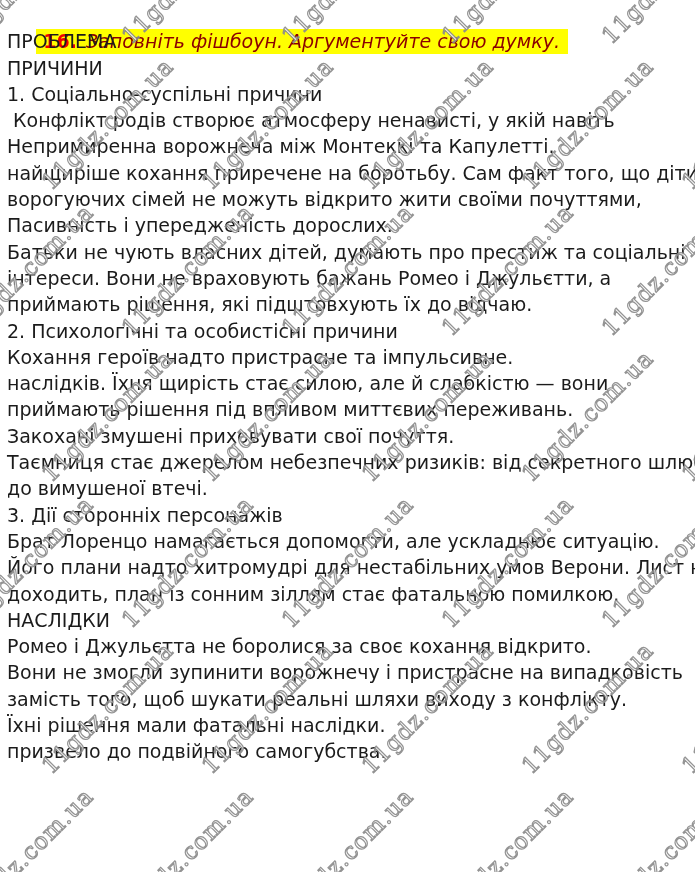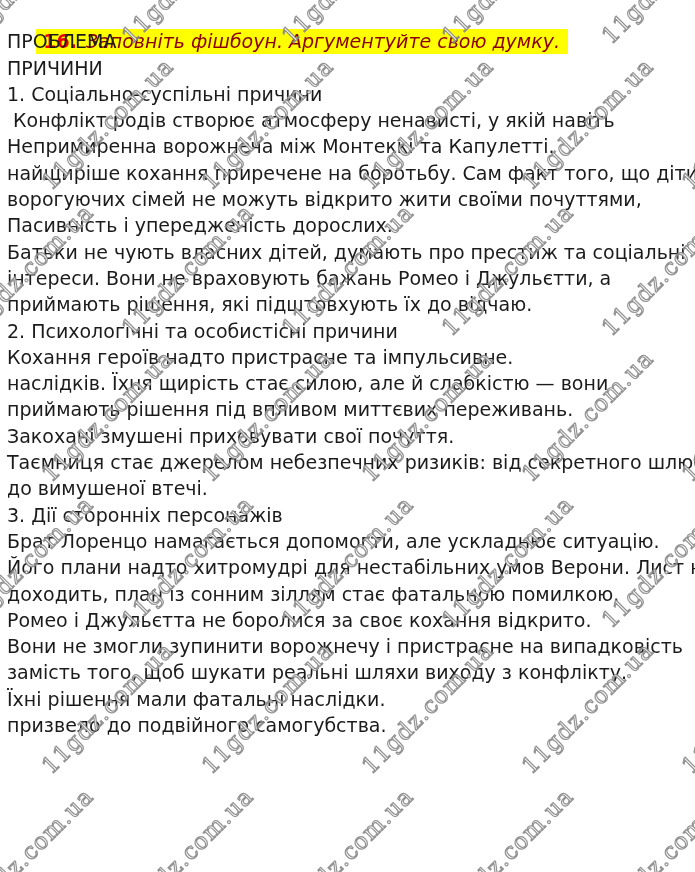--- a/index.html
+++ b/index.html
@@ -90,20 +90,21 @@
         <div class="line">Кохання героїв надто пристрасне та імпульсивне.</div>
         <div class="line">наслідків. Їхня щирість стає силою, але й слабкістю — вони</div>
         <div class="line">приймають рішення під впливом миттєвих переживань.</div>
         <div class="line">Закохані змушені приховувати свої почуття.</div>
         <div class="line">Таємниця стає джерелом небезпечних ризиків: від секретного шлюбу</div>
         <div class="line">до вимушеної втечі.</div>
         <div class="line">3. Дії сторонніх персонажів</div>
         <div class="line">Брат Лоренцо намагається допомогти, але ускладнює ситуацію.</div>
         <div class="line">Його плани надто хитромудрі для нестабільних умов Верони. Лист не</div>
         <div class="line">доходить, план із сонним зіллям стає фатальною помилкою.</div>
+        <div class="line">НАСЛІДКИ</div>
         <div class="line">Ромео і Джульєтта не боролися за своє кохання відкрито.</div>
         <div class="line">Вони не змогли зупинити ворожнечу і пристрасне на випадковість</div>
         <div class="line">замість того, щоб шукати реальні шляхи виходу з конфлікту.</div>
         <div class="line">Їхні рішення мали фатальні наслідки.</div>
         <div class="line">призвело до подвійного самогубства.</div>
       </div>
   </div>
   <div id="watermark-layer" class="wm-layer">
       <div class="wm" style="left: -60px; top: -35px; color: rgb(255, 255, 255); -webkit-text-stroke: 1.2px rgb(138, 138, 138);">11gdz.com.ua</div>
       <div class="wm" style="left: 100px; top: -35px; color: rgb(255, 255, 255); -webkit-text-stroke: 1.2px rgb(138, 138, 138);">11gdz.com.ua</div>

